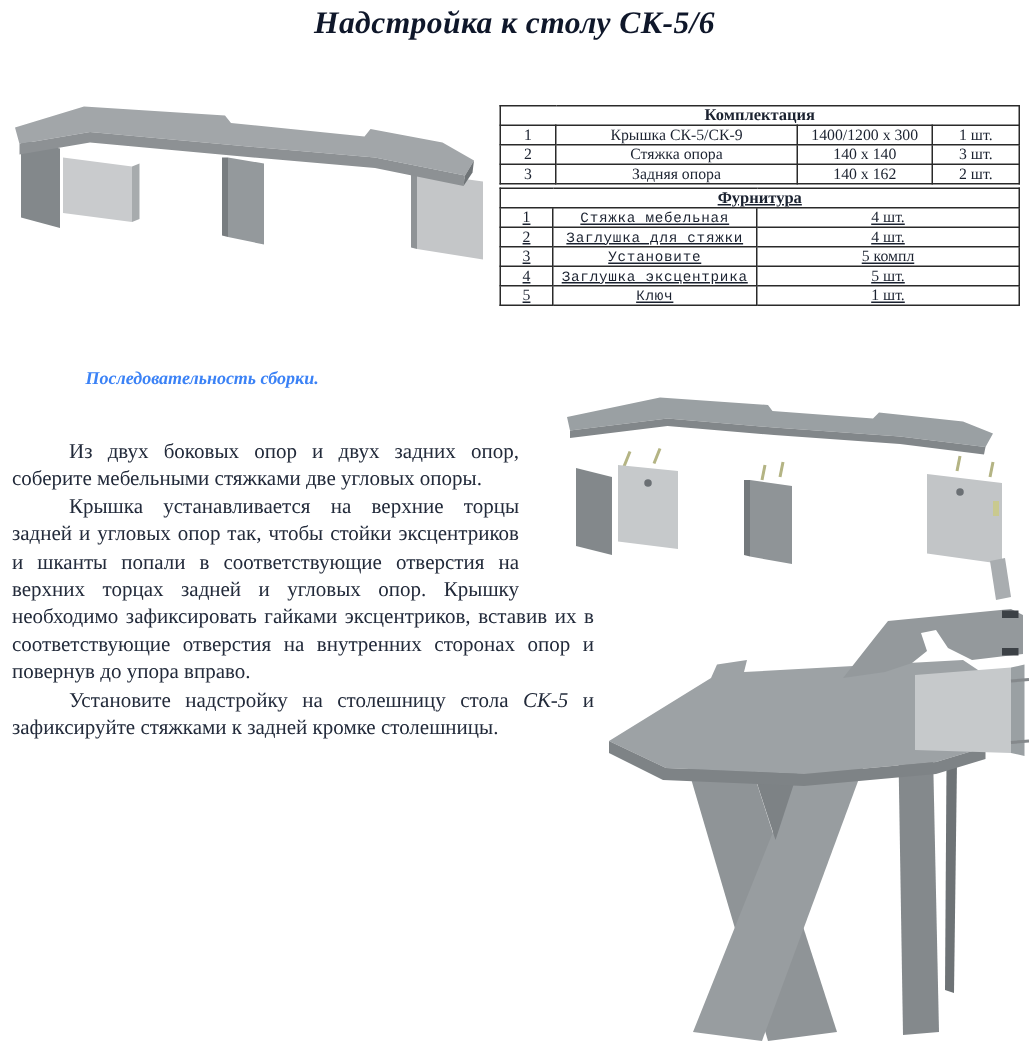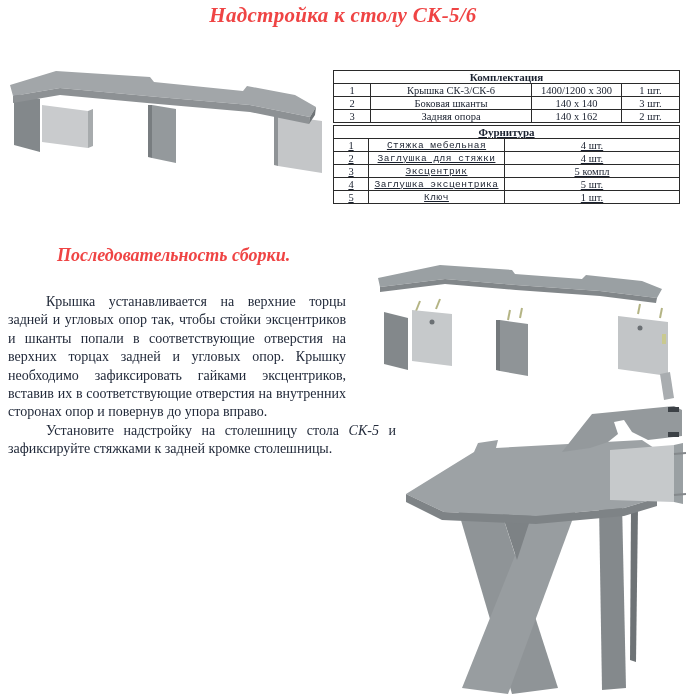--- a/index.html
+++ b/index.html
@@ -8,21 +8,21 @@
     width: 686px; height: 700px;
     background: #ffffff;
     font-family: "Liberation Serif", serif;
     color: #222a3a;
     overflow: hidden;
   }
   .doc-title {
     position: absolute; top: 3px; left: 0; width: 100%;
     text-align: center;
     font-size: 21px; font-weight: bold; font-style: italic;
-    color: #ef4444;
+    color: #0f172a;
     letter-spacing: 0.3px;
   }
   
   .fig { position: absolute; }
   .fig-shelf    { top: 55px;  left: 0;     width: 330px; height: 150px; }
   .fig-exploded { top: 252px; left: 350px; width: 336px; height: 148px; }
   .fig-desk     { top: 390px; left: 386px; width: 300px; height: 310px; }
   .fig svg { width: 100%; height: 100%; display: block; }
 
   
@@ -41,22 +41,22 @@
   table.parts td.sec-header { font-weight: bold; font-size: 11px; }
   table.parts td.mono {
     font-family: "Liberation Mono", monospace;
     font-size: 9.5px; letter-spacing: 0.5px;
   }
   .t1-c1 { width: 37px; } .t1-c2 { width: 161px; } .t1-c3 { width: 90px; } .t1-c4 { width: 58px; }
   .t2-c1 { width: 35px; } .t2-c2 { width: 136px; } .t2-c3 { width: 175px; }
 
   .section-heading {
     position: absolute; top: 245px; left: 57px;
-    font-size: 18px; font-weight: bold; font-style: italic;
-    color: #ef4444;
+    font-size: 12px; font-weight: bold; font-style: italic;
+    color: #3b82f6;
   }
   .body-text {
     position: absolute; top: 293px; left: 8px; width: 388px;
     font-size: 14px; line-height: 18.4px;
     text-align: justify;
     color: #222a3a;
   }
   .body-text p { margin: 0; text-indent: 38px; }
   .wrap-spacer { float: right; width: 50px; height: 93px; }
   .model-italic { font-style: italic; }
@@ -98,27 +98,27 @@
           <col class="t1-c2">
           <col class="t1-c3">
           <col class="t1-c4">
         </colgroup>
       <tbody>
           <tr>
         <td colspan="4" class="sec-header">Комплектация</td>
       </tr>
       <tr>
         <td>1</td>
-        <td>Крышка СК-3/СК-6</td>
+        <td>Крышка СК-5/СК-9</td>
         <td>1400/1200 x 300</td>
         <td>1 шт.</td>
       </tr>
       <tr>
         <td>2</td>
-        <td>Боковая шканты</td>
+        <td>Стяжка опора</td>
         <td>140 x 140</td>
         <td>3 шт.</td>
       </tr>
       <tr>
         <td>3</td>
         <td>Задняя опора</td>
         <td>140 x 162</td>
         <td>2 шт.</td>
       </tr>
     </tbody>
@@ -138,21 +138,21 @@
         <td class="mono">Стяжка мебельная</td>
         <td>4 шт.</td>
       </tr>
       <tr>
         <td>2</td>
         <td class="mono">Заглушка для стяжки</td>
         <td>4 шт.</td>
       </tr>
       <tr>
         <td>3</td>
-        <td class="mono">Эксцентрик</td>
+        <td class="mono">Установите</td>
         <td>5 компл</td>
       </tr>
       <tr>
         <td>4</td>
         <td class="mono">Заглушка эксцентрика</td>
         <td>5 шт.</td>
       </tr>
       <tr>
         <td>5</td>
         <td class="mono">Ключ</td>
@@ -189,20 +189,21 @@
         <polygon points="268,64 318,70 318,124 268,117" fill="#c2c5c7"></polygon>
         <circle cx="290" cy="76" r="2.5" fill="#6b7074"></circle>
         <rect x="312" y="82" width="4" height="10" fill="#c9c98f"></rect>
         <polygon points="310,122 320,120 324,146 314,148" fill="#a9adb0"></polygon>
       </g>
     </svg>
   </div>
 
   <div class="body-text">
     <div class="wrap-spacer"></div>
+    <p>Из двух боковых опор и двух задних опор, соберите мебельными стяжками две угловых опоры.</p>
     <p>Крышка устанавливается на верхние торцы задней и угловых опор так, чтобы стойки эксцентриков и шканты попали в соответствующие отверстия на верхних торцах задней и угловых опор. Крышку необходимо зафиксировать гайками эксцентриков, вставив их в соответствующие отверстия на внутренних сторонах опор и повернув до упора вправо.</p>
     <p><span>Установите надстройку на столешницу стола </span><span class="model-italic">СК-5</span><span> и зафиксируйте стяжками к задней кромке столешницы.</span></p>
   </div>
 
   <div class="fig fig-desk">
     <svg viewBox="0 0 300 310">
       <g>
         <polygon points="213,115 236,112 240,298 216,300" fill="#84898c"></polygon>
         <polygon points="245,118 252,118 250,272 244,270" fill="#6e7376"></polygon>
       </g>

